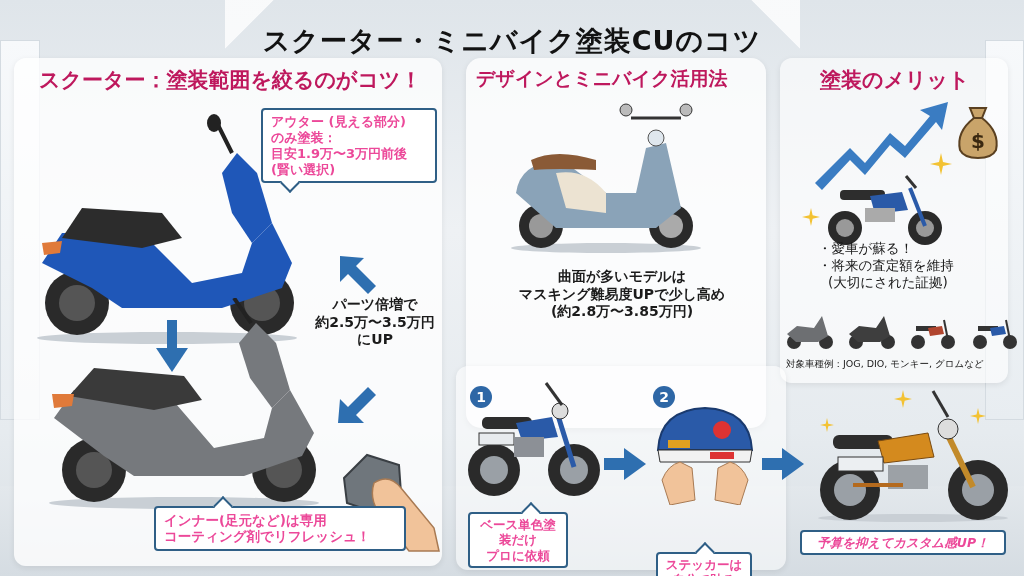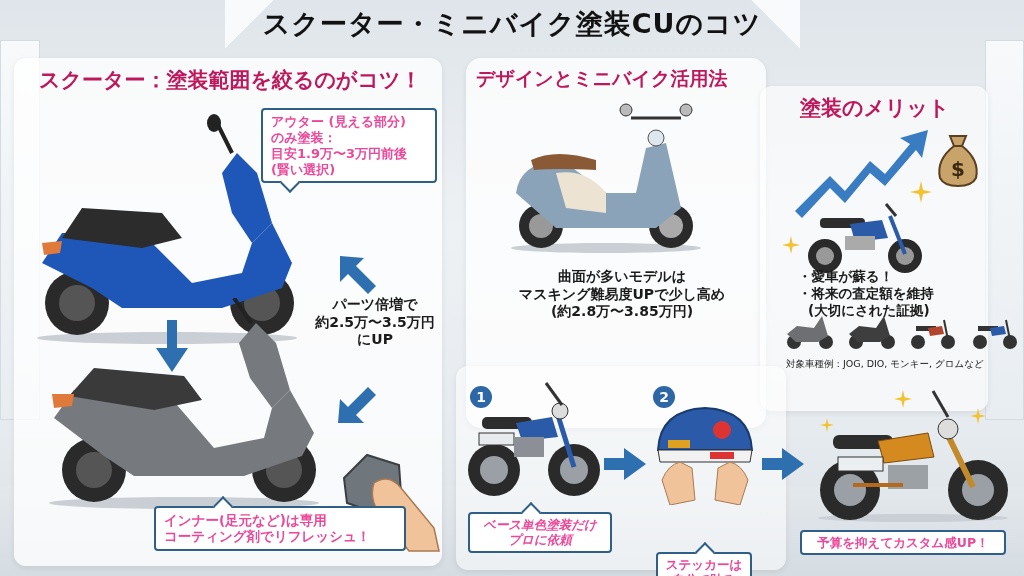--- a/index.html
+++ b/index.html
@@ -8,21 +8,21 @@
     font-family: "DejaVu Sans", "Liberation Sans", sans-serif;
     color: #1a1a1a;
     background: linear-gradient(180deg, #dfe5ea 0%, #eef1f4 40%, #e6ebef 75%, #d9dfe4 100%);
     position: relative;
   }
   .bg-window { position: absolute; background: linear-gradient(180deg,#f7f9fb,#e8edf1); border: 1px solid #d4dbe1; }
   .bg-floor { position:absolute; left:0; right:0; bottom:0; height:90px; background:linear-gradient(180deg,#e3e8ec,#d5dce2); }
   .bg-beam { position:absolute; top:0; width:60px; height:60px; background:linear-gradient(135deg,#ffffff 40%, rgba(255,255,255,0) 41%); opacity:.8; }
 
   .title-bar {
-    position: absolute; left: 0; right: 0; top: 6px; text-align: center;
+    position: absolute; left: 0; right: 0; top: 23px; text-align: center;
     font-size: 27px; font-weight: 900; letter-spacing: 1px; color: #121212;
   }
   .panel {
     position: absolute; background: rgba(255,255,255,0.78);
     border-radius: 12px; box-shadow: 0 2px 6px rgba(0,0,0,0.08);
   }
   .panel-title { font-weight: 900; font-size: 21px; color:#be185d; white-space: nowrap; }
   .bubble {
     position: absolute; background: #fff; border: 2px solid #2f5f86;
     border-radius: 4px; font-weight: 700; color: #ec4899; line-height: 1.22;
@@ -139,21 +139,21 @@
       <circle cx="190" cy="12" r="6" fill="#bbb" stroke="#333"></circle>
   </svg>
 
   <div class="plain-text" style="left:0;top:210px;width:300px;font-size:14px;">
     <div>曲面が多いモデルは</div>
     <div>マスキング難易度UPで少し高め</div>
     <div>(約2.8万〜3.85万円)</div>
   </div>
 </div>
 
-<div class="panel" style="left:760px;top:58px;width:228px;height:325px;background:rgba(255,255,255,0.6);margin-top:28px;">
+<div class="panel" style="left:780px;top:58px;width:228px;height:325px;background:rgba(255,255,255,0.6);">
   <div class="panel-title" style="position:absolute;left:40px;top:8px;">塗装のメリット</div>
 
   <svg style="position:absolute;left:30px;top:40px;" width="140" height="95" viewBox="0 0 140 95">
     <path d="M5 85 L40 50 L55 65 L80 35 L95 48 L120 18 L110 12 L138 4 L132 32 L126 24 L95 60 L80 47 L55 77 L40 62 L12 92 Z" fill="#3a7cc2"></path>
   </svg>
 
   <svg style="position:absolute;left:174px;top:46px;" width="48" height="56" viewBox="0 0 48 56">
     <path d="M16 4 L32 4 L28 14 L20 14 Z" fill="#c9a46a" stroke="#5a4020" stroke-width="2"></path>
     <path d="M20 14 Q2 28 6 46 Q10 54 24 54 Q38 54 42 46 Q46 28 28 14 Z" fill="#c9a46a" stroke="#5a4020" stroke-width="2"></path>
     <text x="24" y="44" text-anchor="middle" font-size="20" font-weight="bold" fill="#3a2810" font-family="DejaVu Sans, sans-serif">$</text>
@@ -171,21 +171,21 @@
       <circle cx="25" cy="60" r="9" fill="#999"></circle>
     <circle cx="105" cy="60" r="17" fill="#2a2a2a"></circle>
       <circle cx="105" cy="60" r="9" fill="#999"></circle>
     <rect x="20" y="22" width="45" height="10" rx="4" fill="#2d2d2d"></rect>
     <path d="M50 28 L82 24 L88 42 L55 46 Z" fill="#2a5aa8"></path>
     <rect x="45" y="40" width="30" height="14" fill="#aaa"></rect>
     <line x1="90" y1="20" x2="105" y2="58" stroke="#2a5aa8" stroke-width="4"></line>
     <line x1="86" y1="8" x2="96" y2="20" stroke="#333" stroke-width="3"></line>
   </svg>
 
-  <div style="position:absolute;left:38px;top:182px;font-weight:700;font-size:13.5px;line-height:1.25;">
+  <div style="position:absolute;left:38px;top:182px;font-weight:400;font-size:13.5px;line-height:1.25;">
     <div>・愛車が蘇る！</div>
     <div>・将来の査定額を維持</div>
     <div style="padding-left:10px;">(大切にされた証拠)</div>
   </div>
 </div>
 
 <div style="position:absolute;left:782px;top:312px;width:240px;height:40px;display:flex;justify-content:space-between;">
   <svg width="54" height="38" viewBox="0 0 54 38">
       <circle cx="12" cy="30" r="7" fill="#333"></circle>
       <circle cx="44" cy="30" r="7" fill="#333"></circle>
@@ -222,21 +222,21 @@
   <circle cx="110" cy="95" r="26" fill="#2a2a2a"></circle>
     <circle cx="110" cy="95" r="14" fill="#9aa0a6"></circle>
   <rect x="18" y="42" width="50" height="12" rx="5" fill="#2d2d2d"></rect>
   <path d="M52 48 L88 42 L94 62 L58 66 Z" fill="#2a5aa8"></path>
   <rect x="15" y="58" width="35" height="12" fill="#e8ebee" stroke="#333"></rect>
   <rect x="50" y="62" width="30" height="20" fill="#8c9096"></rect>
   <line x1="92" y1="34" x2="110" y2="92" stroke="#2a5aa8" stroke-width="5"></line>
   <circle cx="96" cy="36" r="8" fill="#ddd" stroke="#333"></circle>
   <line x1="82" y1="8" x2="98" y2="30" stroke="#333" stroke-width="3"></line>
 </svg>
-<div class="bubble" style="left:468px;top:512px;width:144px;font-size:12.5px;text-align:center;padding:3px 4px;font-style:italic;">
+<div class="bubble" style="left:468px;top:512px;width:100px;font-size:12.5px;text-align:center;padding:3px 4px;">
   <div>ベース単色塗装だけ</div>
   <div>プロに依頼</div>
   <span class="tail" style="left:54px;top:-9px;transform:rotate(135deg);"></span>
 </div>
 
 <svg class="arrow-blue" style="left:604px;top:448px;" width="42" height="32" viewBox="0 0 42 32">
     <rect x="0" y="10" width="22" height="12" fill="#2e6fb0"></rect>
     <path d="M20 0 L42 16 L20 32 Z" fill="#2e6fb0"></path>
   </svg>
 
@@ -278,13 +278,13 @@
     <circle cx="170" cy="105" r="16" fill="#9aa0a6"></circle>
   <rect x="25" y="50" width="60" height="14" rx="6" fill="#2d2d2d"></rect>
   <path d="M70 56 L120 48 L126 72 L76 78 Z" fill="#d48a1e" stroke="#7a4a10"></path>
   <rect x="30" y="72" width="45" height="14" fill="#eceff2" stroke="#333"></rect>
   <rect x="80" y="80" width="40" height="24" fill="#9ca1a6"></rect>
   <line x1="45" y1="100" x2="95" y2="100" stroke="#b46a1e" stroke-width="4"></line>
   <line x1="135" y1="40" x2="165" y2="102" stroke="#c28a2a" stroke-width="6"></line>
   <circle cx="140" cy="44" r="10" fill="#ddd" stroke="#333"></circle>
   <line x1="125" y1="6" x2="140" y2="32" stroke="#333" stroke-width="3"></line>
 </svg>
-<div class="bubble" style="left:800px;top:530px;width:206px;font-size:12.5px;text-align:center;padding:3px 12px;">予算を抑えてカスタム感UP！</div>
+<div class="bubble" style="left:800px;top:530px;width:206px;font-size:12.5px;text-align:center;padding:3px 12px;font-style:italic;">予算を抑えてカスタム感UP！</div>
 
 </body></html>

